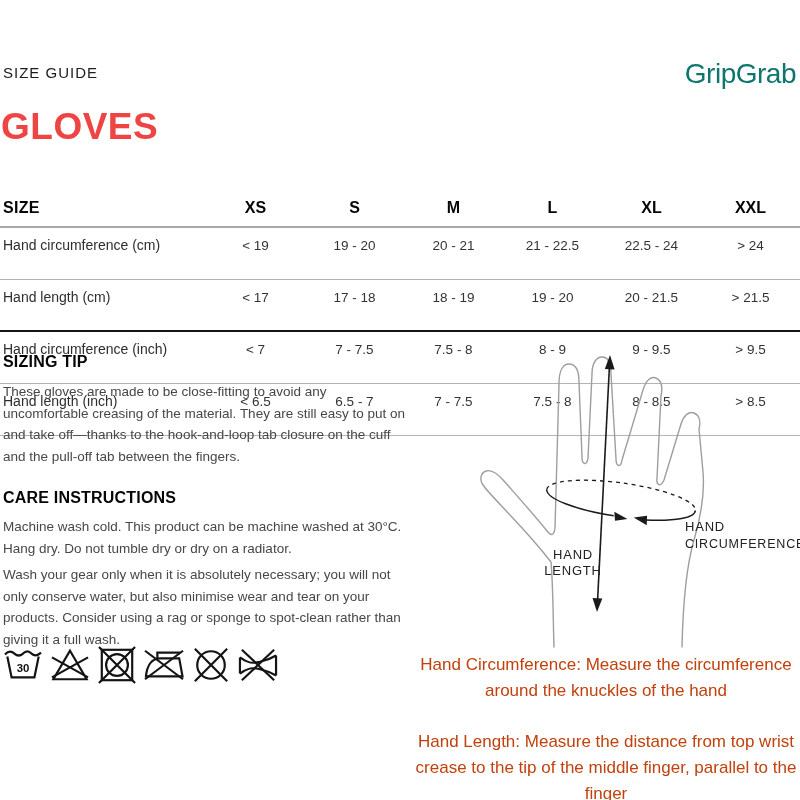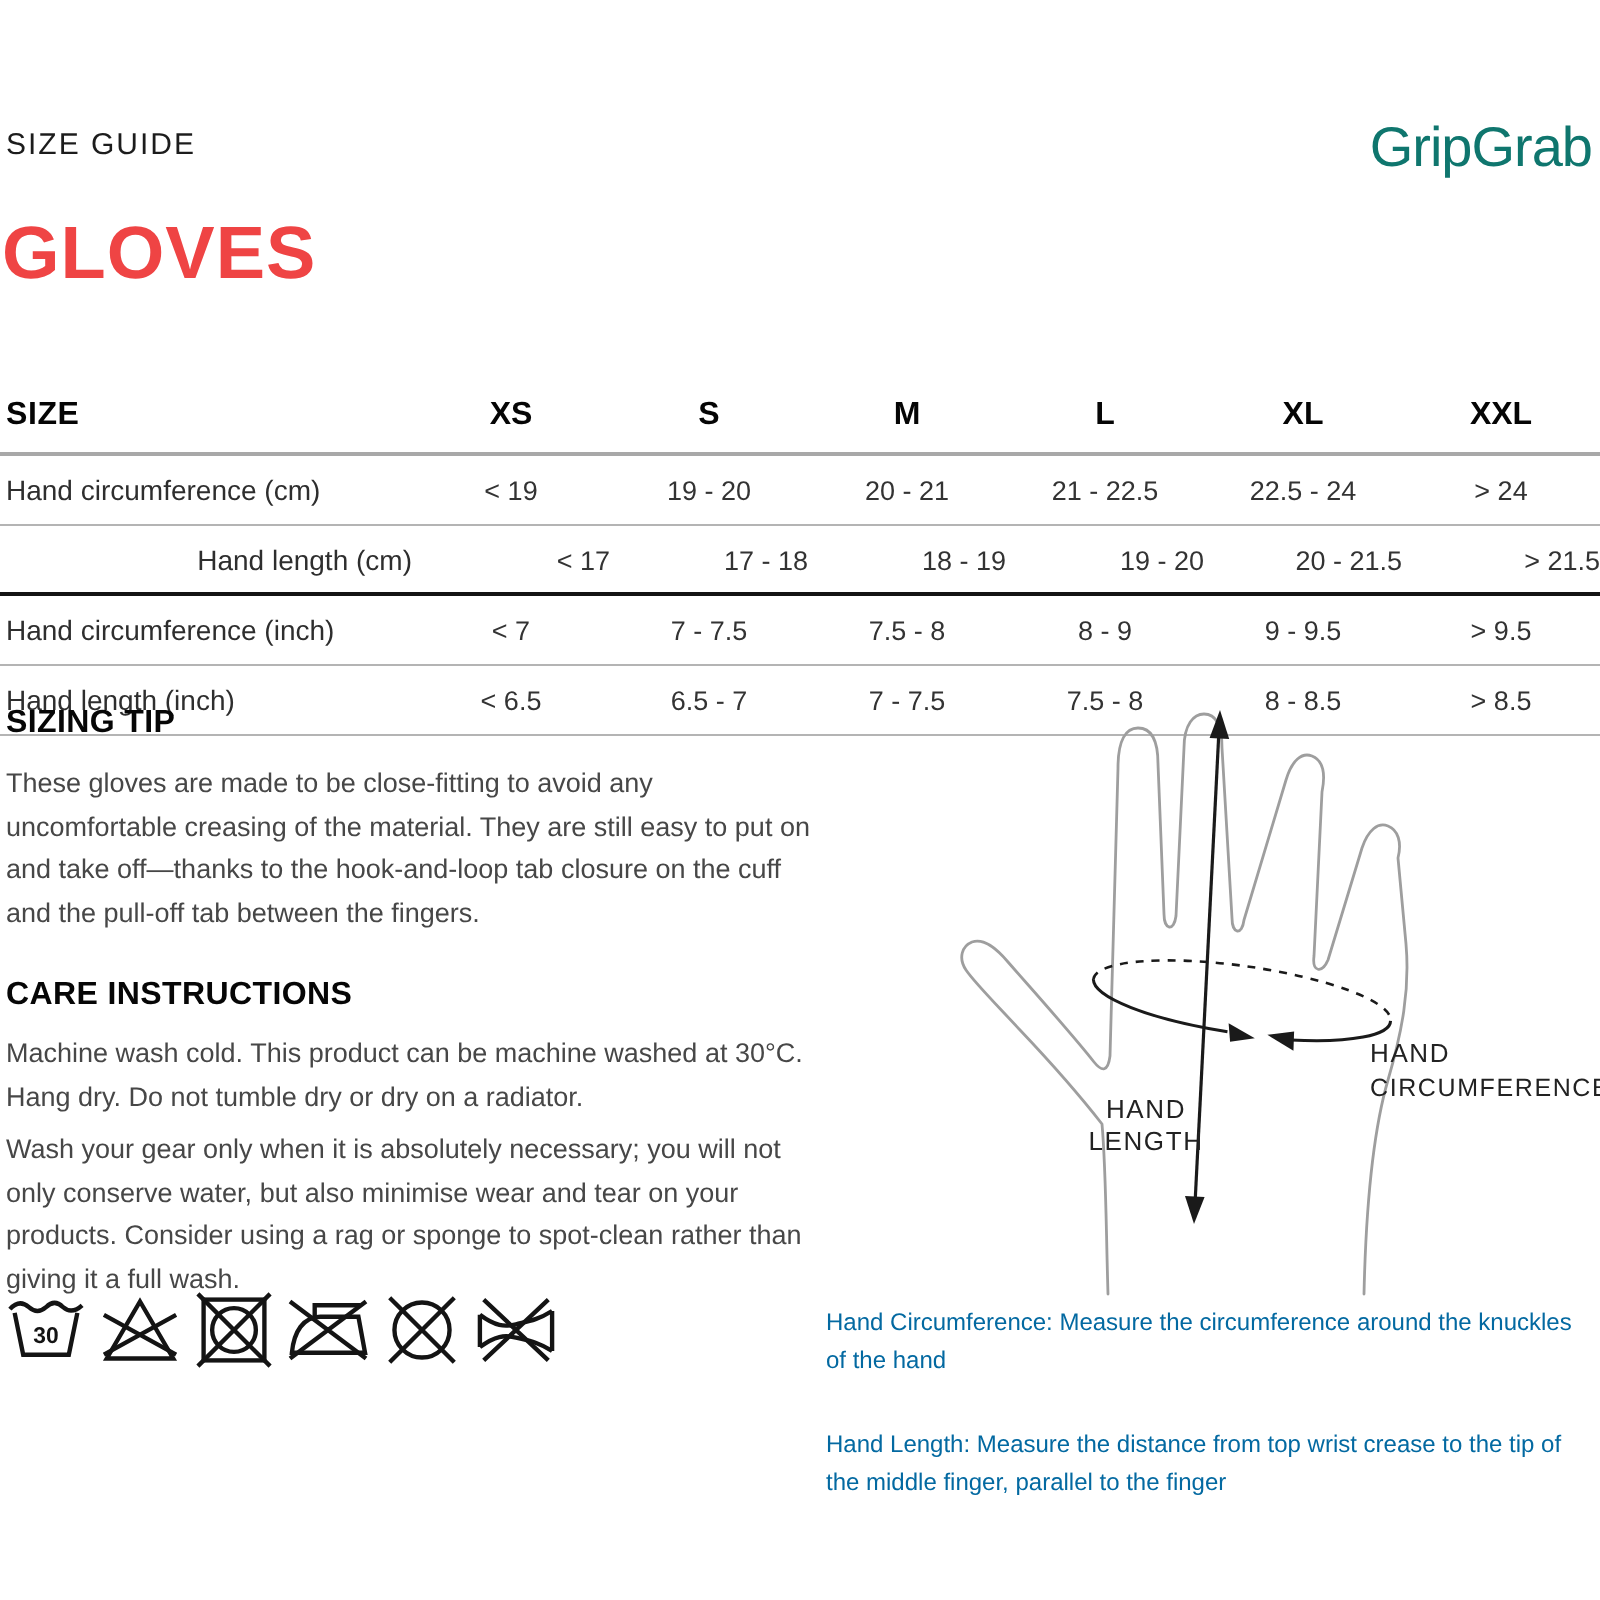--- a/index.html
+++ b/index.html
@@ -13,39 +13,39 @@
              letter-spacing:-0.5px; color:#0f766e; }
   .title   { position:absolute; left:1px; top:106px; font-size:37px; font-weight:800;
              letter-spacing:0.5px; color:#ef4444; }
 
   
   .size-table { position:absolute; left:0; top:167px; width:800px; display:grid;
                 grid-template-columns:206px repeat(6,99px);margin-top:28px; }
   .st-h { font-weight:700; font-size:16px; color:#050505; padding:4px 0 9px;
           border-bottom:2px solid #a8a8a8; text-align:center; }
   .st-h.first { text-align:left; padding-left:3px; letter-spacing:0.3px; }
-  .st-c { font-size:13.5px; color:#333; height:35px; line-height:35px;
+  .st-c { font-size:13.5px; color:#333; height:52px; line-height:35px;
           border-bottom:1.4px solid #b4b4b4; text-align:center; white-space:nowrap; }
   .st-label { text-align:left; padding-left:3px; color:#2e2e2e; font-size:14px; }
-  .st-c.dark { border-bottom:2.6px solid #141414;text-align:right; }
+  .st-c.dark { border-bottom:2.6px solid #141414; }
 
   
   .sec-h { position:absolute; left:3px; font-size:16px; font-weight:800;
            letter-spacing:0.2px; color:#060606; }
   .body-p { position:absolute; left:3px; width:402px; font-size:13.5px; line-height:1.6;
             color:#474747; }
 
   .care-icons { position:absolute; left:3px; top:646px; display:flex; gap:7px; }
   .care-icons svg { display:block; }
 
   
   .hand-wrap { position:absolute; left:440px; top:352px; width:360px; height:300px; }
   .diagram-label { font-size:13px; font-weight:500; letter-spacing:0.8px; fill:#222; }
   .notes { position:absolute; left:413px; top:652px; width:386px; }
-  .notes p { font-size:12px; line-height:1.55; color:#0369a1; }
+  .notes p { font-size:17px; line-height:1.55; color:#c2410c;text-align:center; }
   .notes p + p { margin-top:24px; }
 </style>
 </head>
 <body>
 
 <div class="page">
 
   <div class="eyebrow">SIZE GUIDE</div>
   <div class="brand">GripGrab</div>
   <div class="title">GLOVES</div>

